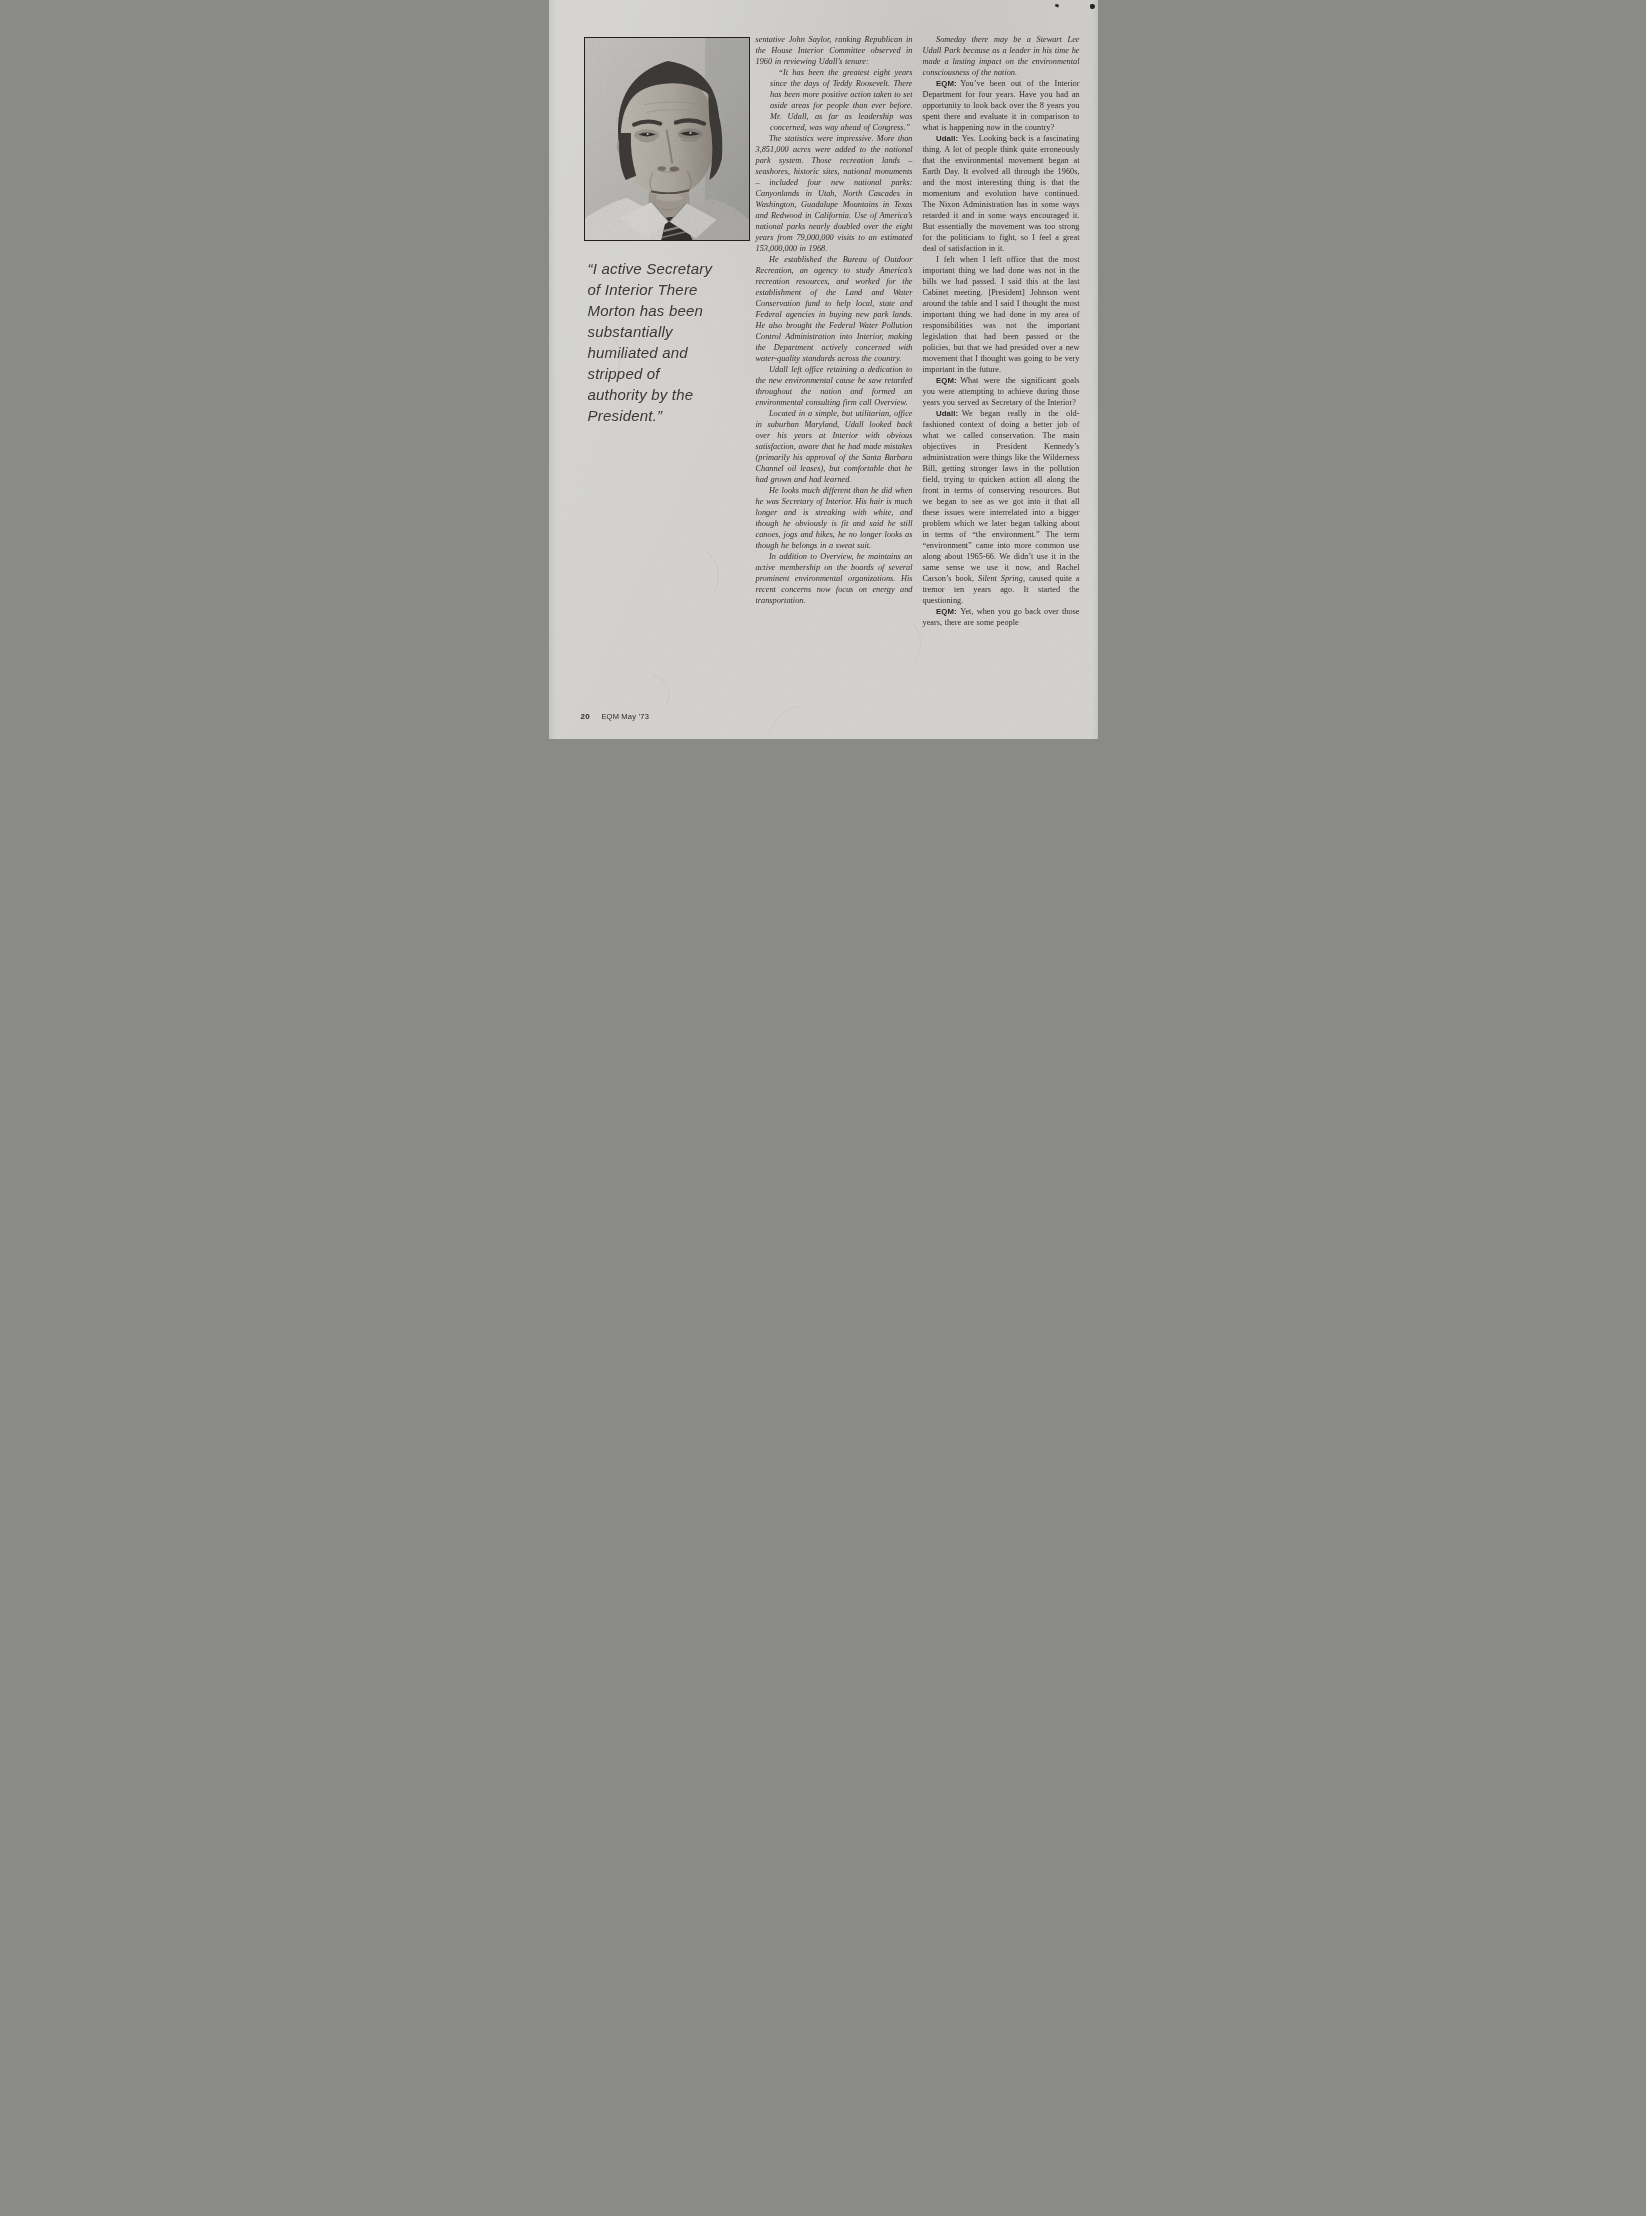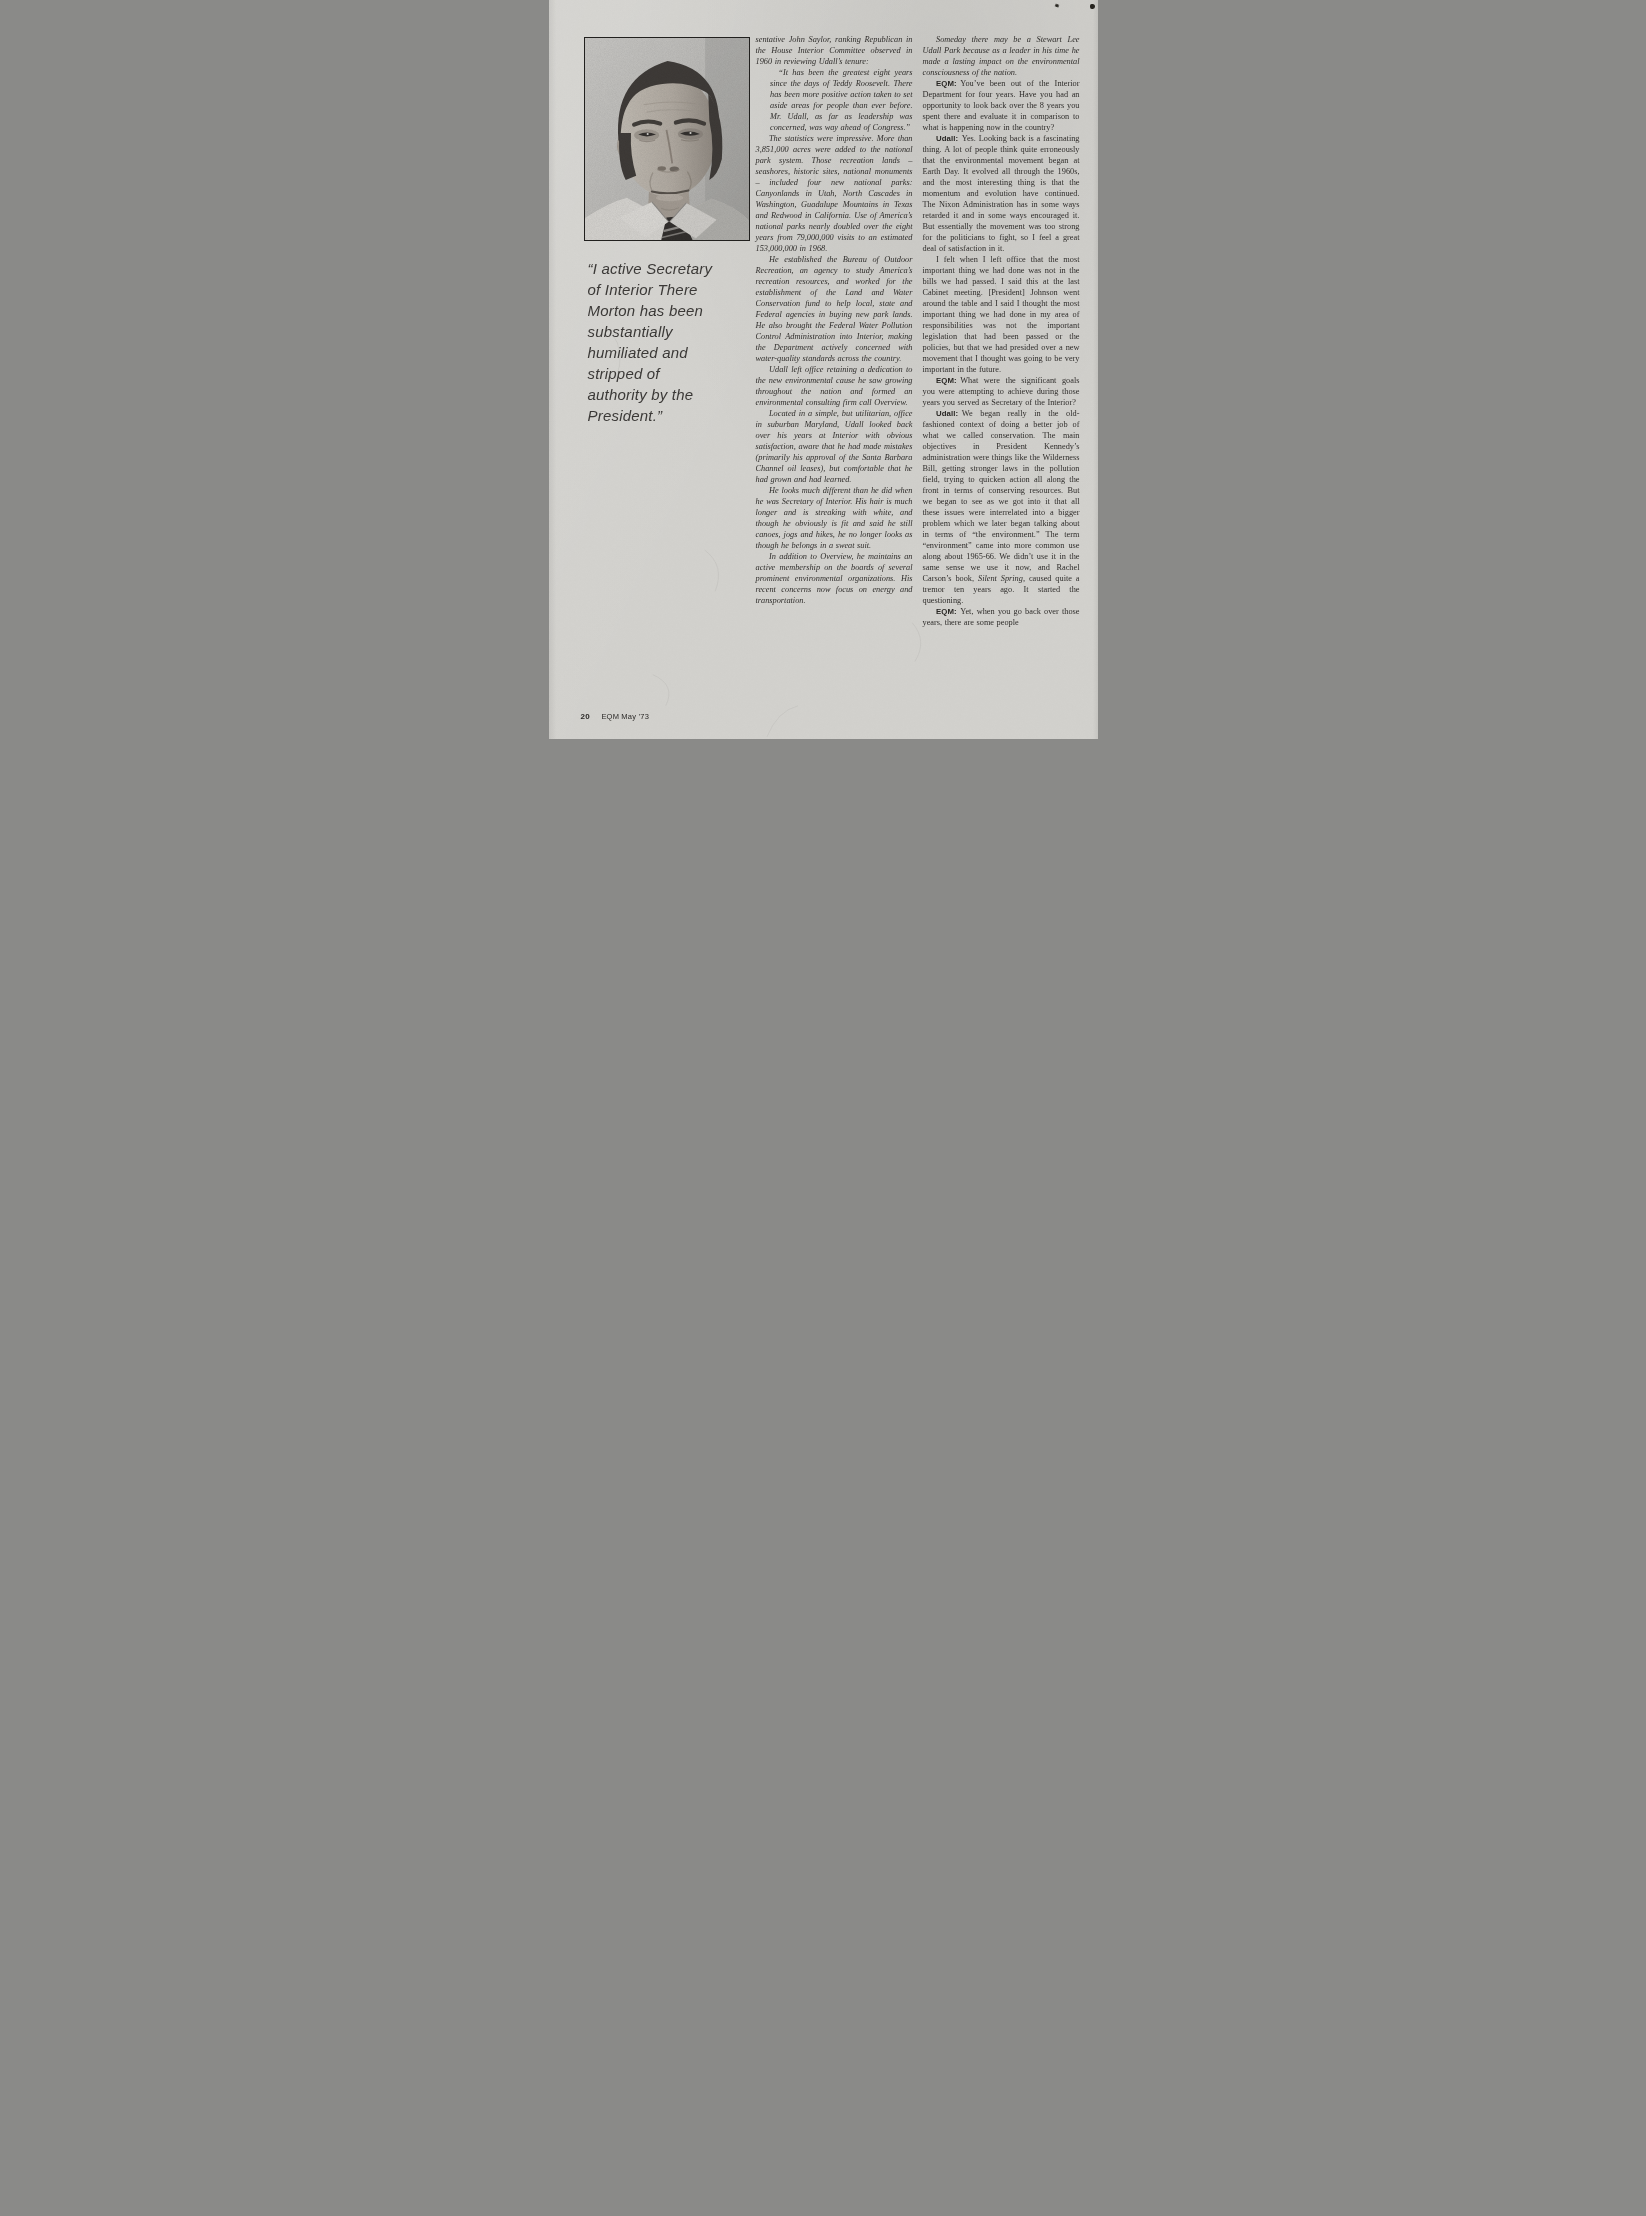--- a/index.html
+++ b/index.html
@@ -180,21 +180,21 @@
       <span class="pq-line">stripped of</span>
       <span class="pq-line">authority by the</span>
       <span class="pq-line">President.”</span>
     </blockquote>
 
     <section class="col col-mid">
       <p class="it noindent">sentative John Saylor, ranking Republican in the House Interior Committee observed in 1960 in reviewing Udall’s tenure:</p>
       <p class="it quoteblock">“It has been the greatest eight years since the days of Teddy Roosevelt. There has been more positive action taken to set aside areas for people than ever before. Mr. Udall, as far as leadership was concerned, was way ahead of Congress.”</p>
       <p class="it">The statistics were impressive. More than 3,851,000 acres were added to the national park system. Those recreation lands – seashores, historic sites, national monuments – included four new national parks: Canyonlands in Utah, North Cascades in Washington, Guadalupe Mountains in Texas and Redwood in California. Use of America’s national parks nearly doubled over the eight years from 79,000,000 visits to an estimated 153,000,000 in 1968.</p>
       <p class="it">He established the Bureau of Outdoor Recreation, an agency to study America’s recreation resources, and worked for the establishment of the Land and Water Conservation fund to help local, state and Federal agencies in buying new park lands. He also brought the Federal Water Pollution Control Administration into Interior, making the Department actively concerned with water-quality standards across the country.</p>
-      <p class="it">Udall left office retaining a dedication to the new environmental cause he saw growing throughout the nation and formed an environmental consulting firm call Overview.</p>
+      <p class="it">Udall left office retaining a dedication to the new environmental cause he saw retarded throughout the nation and formed an environmental consulting firm call Overview.</p>
       <p class="it">Located in a simple, but utilitarian, office in suburban Maryland, Udall looked back over his years at Interior with obvious satisfaction, aware that he had made mistakes (primarily his approval of the Santa Barbara Channel oil leases), but comfortable that he had grown and had learned.</p>
       <p class="it">He looks much different than he did when he was Secretary of Interior. His hair is much longer and is streaking with white, and though he obviously is fit and said he still canoes, jogs and hikes, he no longer looks as though he belongs in a sweat suit.</p>
       <p class="it">In addition to Overview, he maintains an active membership on the boards of several prominent environmental organizations. His recent concerns now focus on energy and transportation.</p>
     </section>
 
     <section class="col col-right">
       <p class="it">Someday there may be a Stewart Lee Udall Park because as a leader in his time he made a lasting impact on the environmental consciousness of the nation.</p>
       <p class="qa"><b class="speaker">EQM:</b><span>You’ve been out of the Interior Department for four years. Have you had an opportunity to look back over the 8 years you spent there and evaluate it in comparison to what is happening now in the country?</span></p>
       <p class="qa"><b class="speaker">Udall:</b><span>Yes. Looking back is a fascinating thing. A lot of people think quite erroneously that the environmental movement began at Earth Day. It evolved all through the 1960s, and the most interesting thing is that the momentum and evolution have continued. The Nixon Administration has in some ways retarded it and in some ways encouraged it. But essentially the movement was too strong for the politicians to fight, so I feel a great deal of satisfaction in it.</span></p>
       <p class="plain">I felt when I left office that the most important thing we had done was not in the bills we had passed. I said this at the last Cabinet meeting. [President] Johnson went around the table and I said I thought the most important thing we had done in my area of responsibilities was not the important legislation that had been passed or the policies, but that we had presided over a new movement that I thought was going to be very important in the future.</p>

